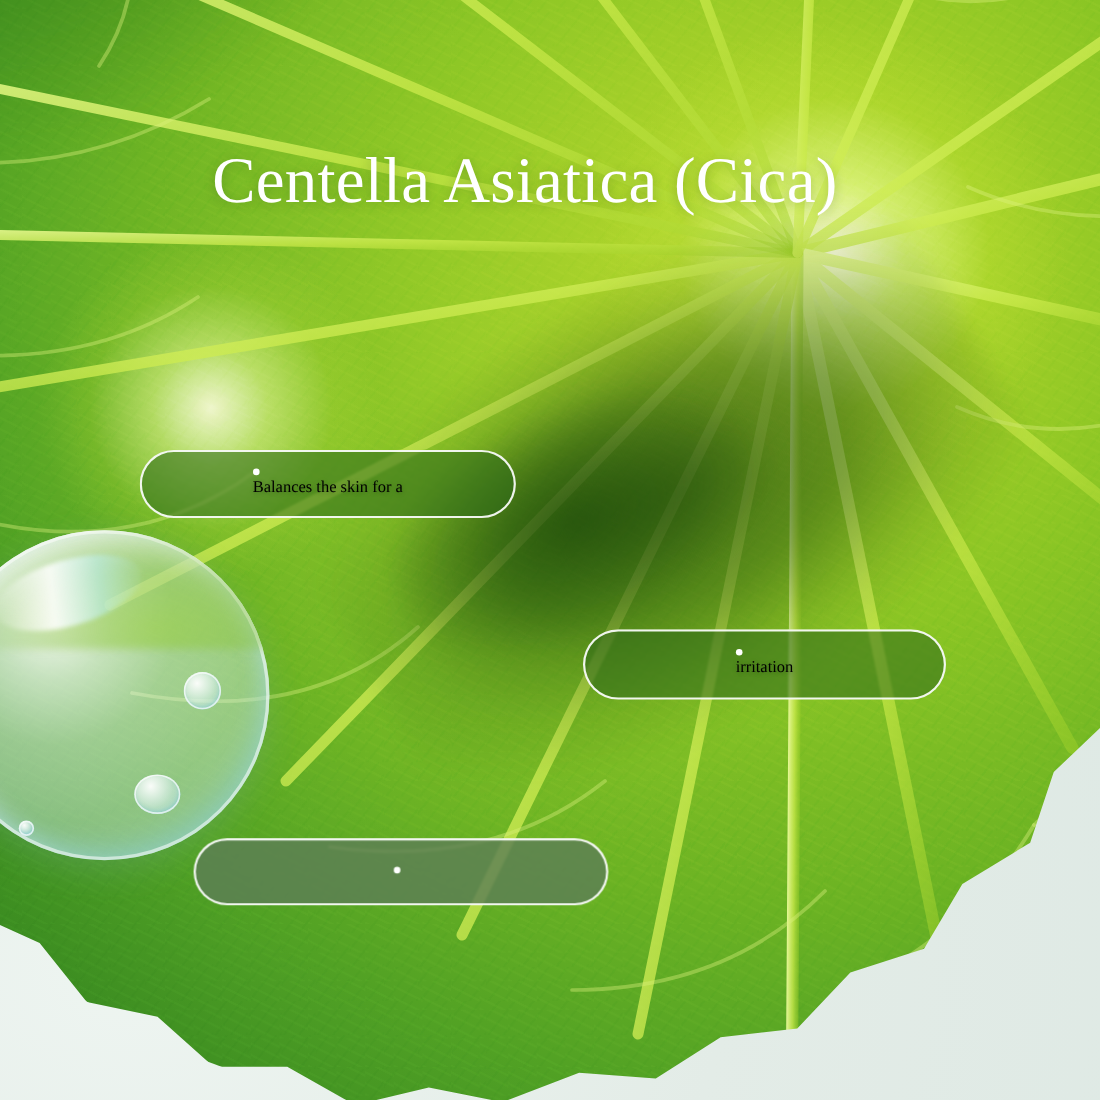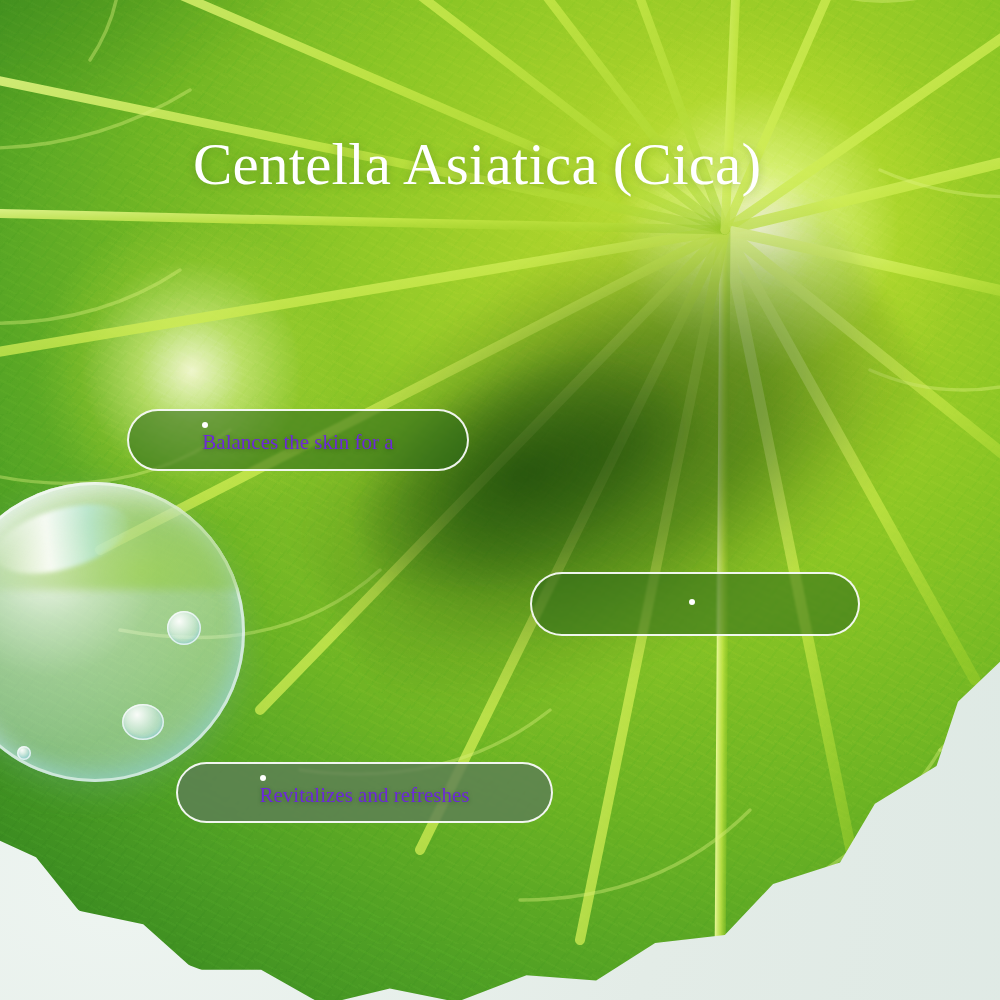--- a/index.html
+++ b/index.html
@@ -192,22 +192,22 @@
   }
 
   .pill {
     position: absolute;
     display: flex;
     align-items: center;
     justify-content: center;
     text-align: center;
     border: 2px solid rgba(255,255,255,0.92);
     border-radius: 999px;
-    color: #6d28d9;
-    font-size: 21px;
+    color: #000000;
+    font-size: 15px;
     line-height: 1.22;
     font-weight: 400;
     padding: 6px 18px;
     box-sizing: border-box;
     text-shadow: 0 1px 4px rgba(20,50,10,0.35);
     backdrop-filter: blur(1px);
   }
   .pill span { display: block; }
 
   .pill-1 {
@@ -326,25 +326,25 @@
           <span>Balances the skin for a</span>
         </span>
     </div>
   </div>
 
   <div class="pill pill-2">
     <div>
       <span>
           <span class="bullet-dot"></span>
         </span>
+      <span>irritation</span>
     </div>
   </div>
 
   <div class="pill pill-3">
     <div>
       <span>
           <span class="bullet-dot"></span>
-          <span>Revitalizes and refreshes</span>
         </span>
     </div>
   </div>
 
 </div>
 
 </body></html>

